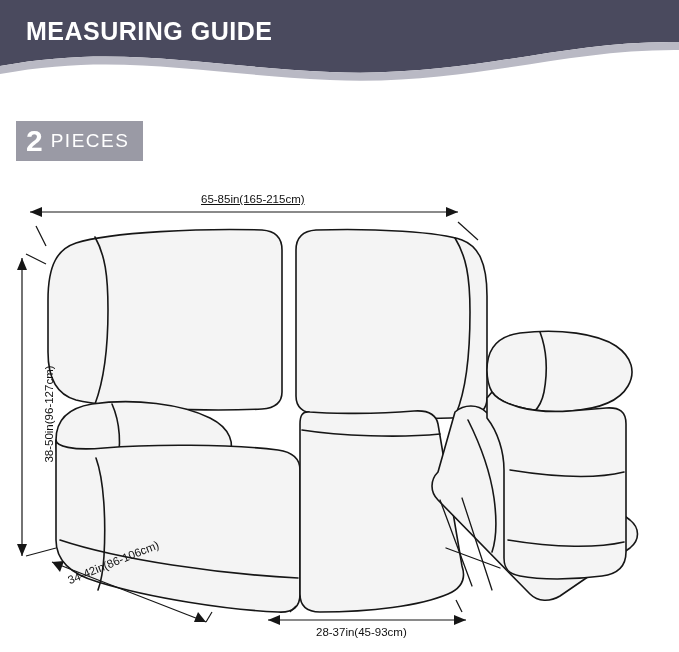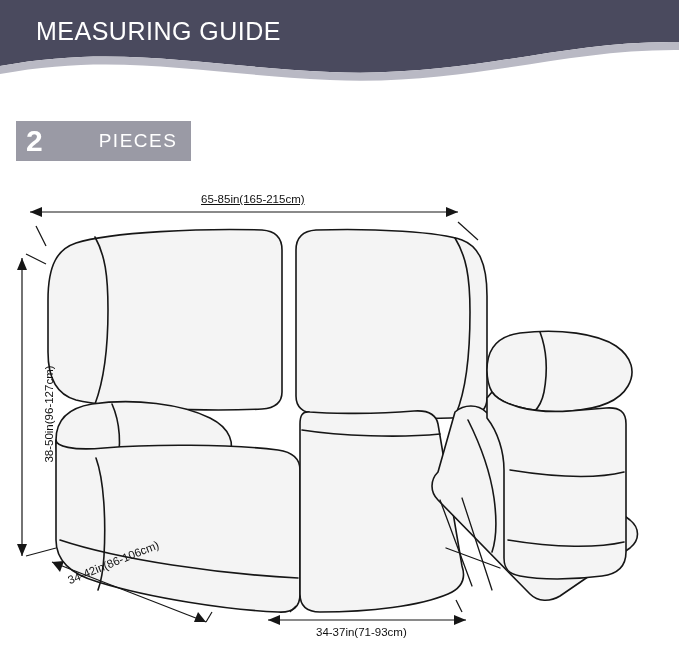--- a/index.html
+++ b/index.html
@@ -21,24 +21,24 @@
   }
   .header-band {
     position: absolute;
     left: 0;
     top: 0;
     width: 679px;
     height: 90px;
   }
   .header-title {
     position: absolute;
-    left: 36px;
+    left: 26px;
     top: 17px;
     font-size: 25px;
-    font-weight: normal;
+    font-weight: bold;
     letter-spacing: 0.5px;
     color: #ffffff;
     font-family: "Liberation Sans", sans-serif;
     white-space: nowrap;
   }
   .pieces-badge {
     position: absolute;
     left: 16px;
     top: 121px;
     height: 40px;
@@ -52,21 +52,20 @@
     font-weight: bold;
     color: #ffffff;
     line-height: 30px;
     margin-right: 8px;
   }
   .pieces-word {
     font-size: 19px;
     color: #ffffff;
     letter-spacing: 1.5px;
     font-weight: normal;
-    margin-left: 48px;
   }
   .diagram {
     position: absolute;
     left: 0;
     top: 0;
     width: 679px;
     height: 652px;
   }
   .dim-label {
     position: absolute;
@@ -188,15 +187,15 @@
       <polygon points="268,620 280,615 280,625" fill="#161616" stroke="none"></polygon>
       <polygon points="466,620 454,615 454,625" fill="#161616" stroke="none"></polygon>
       <line x1="290" y1="612" x2="296" y2="606"></line>
       <line x1="462" y1="612" x2="456" y2="600"></line>
     </g>
   </svg>
 
   <div class="dim-label" id="label-width">65-85in(165-215cm)</div>
   <div class="dim-label" id="label-height">38-50in(96-127cm)</div>
   <div class="dim-label" id="label-depth-left">34-42in(86-106cm)</div>
-  <div class="dim-label" id="label-depth-bottom">34-37in(71-93cm)</div>
+  <div class="dim-label" id="label-depth-bottom">28-37in(45-93cm)</div>
 
 </div>
 
 </body></html>

